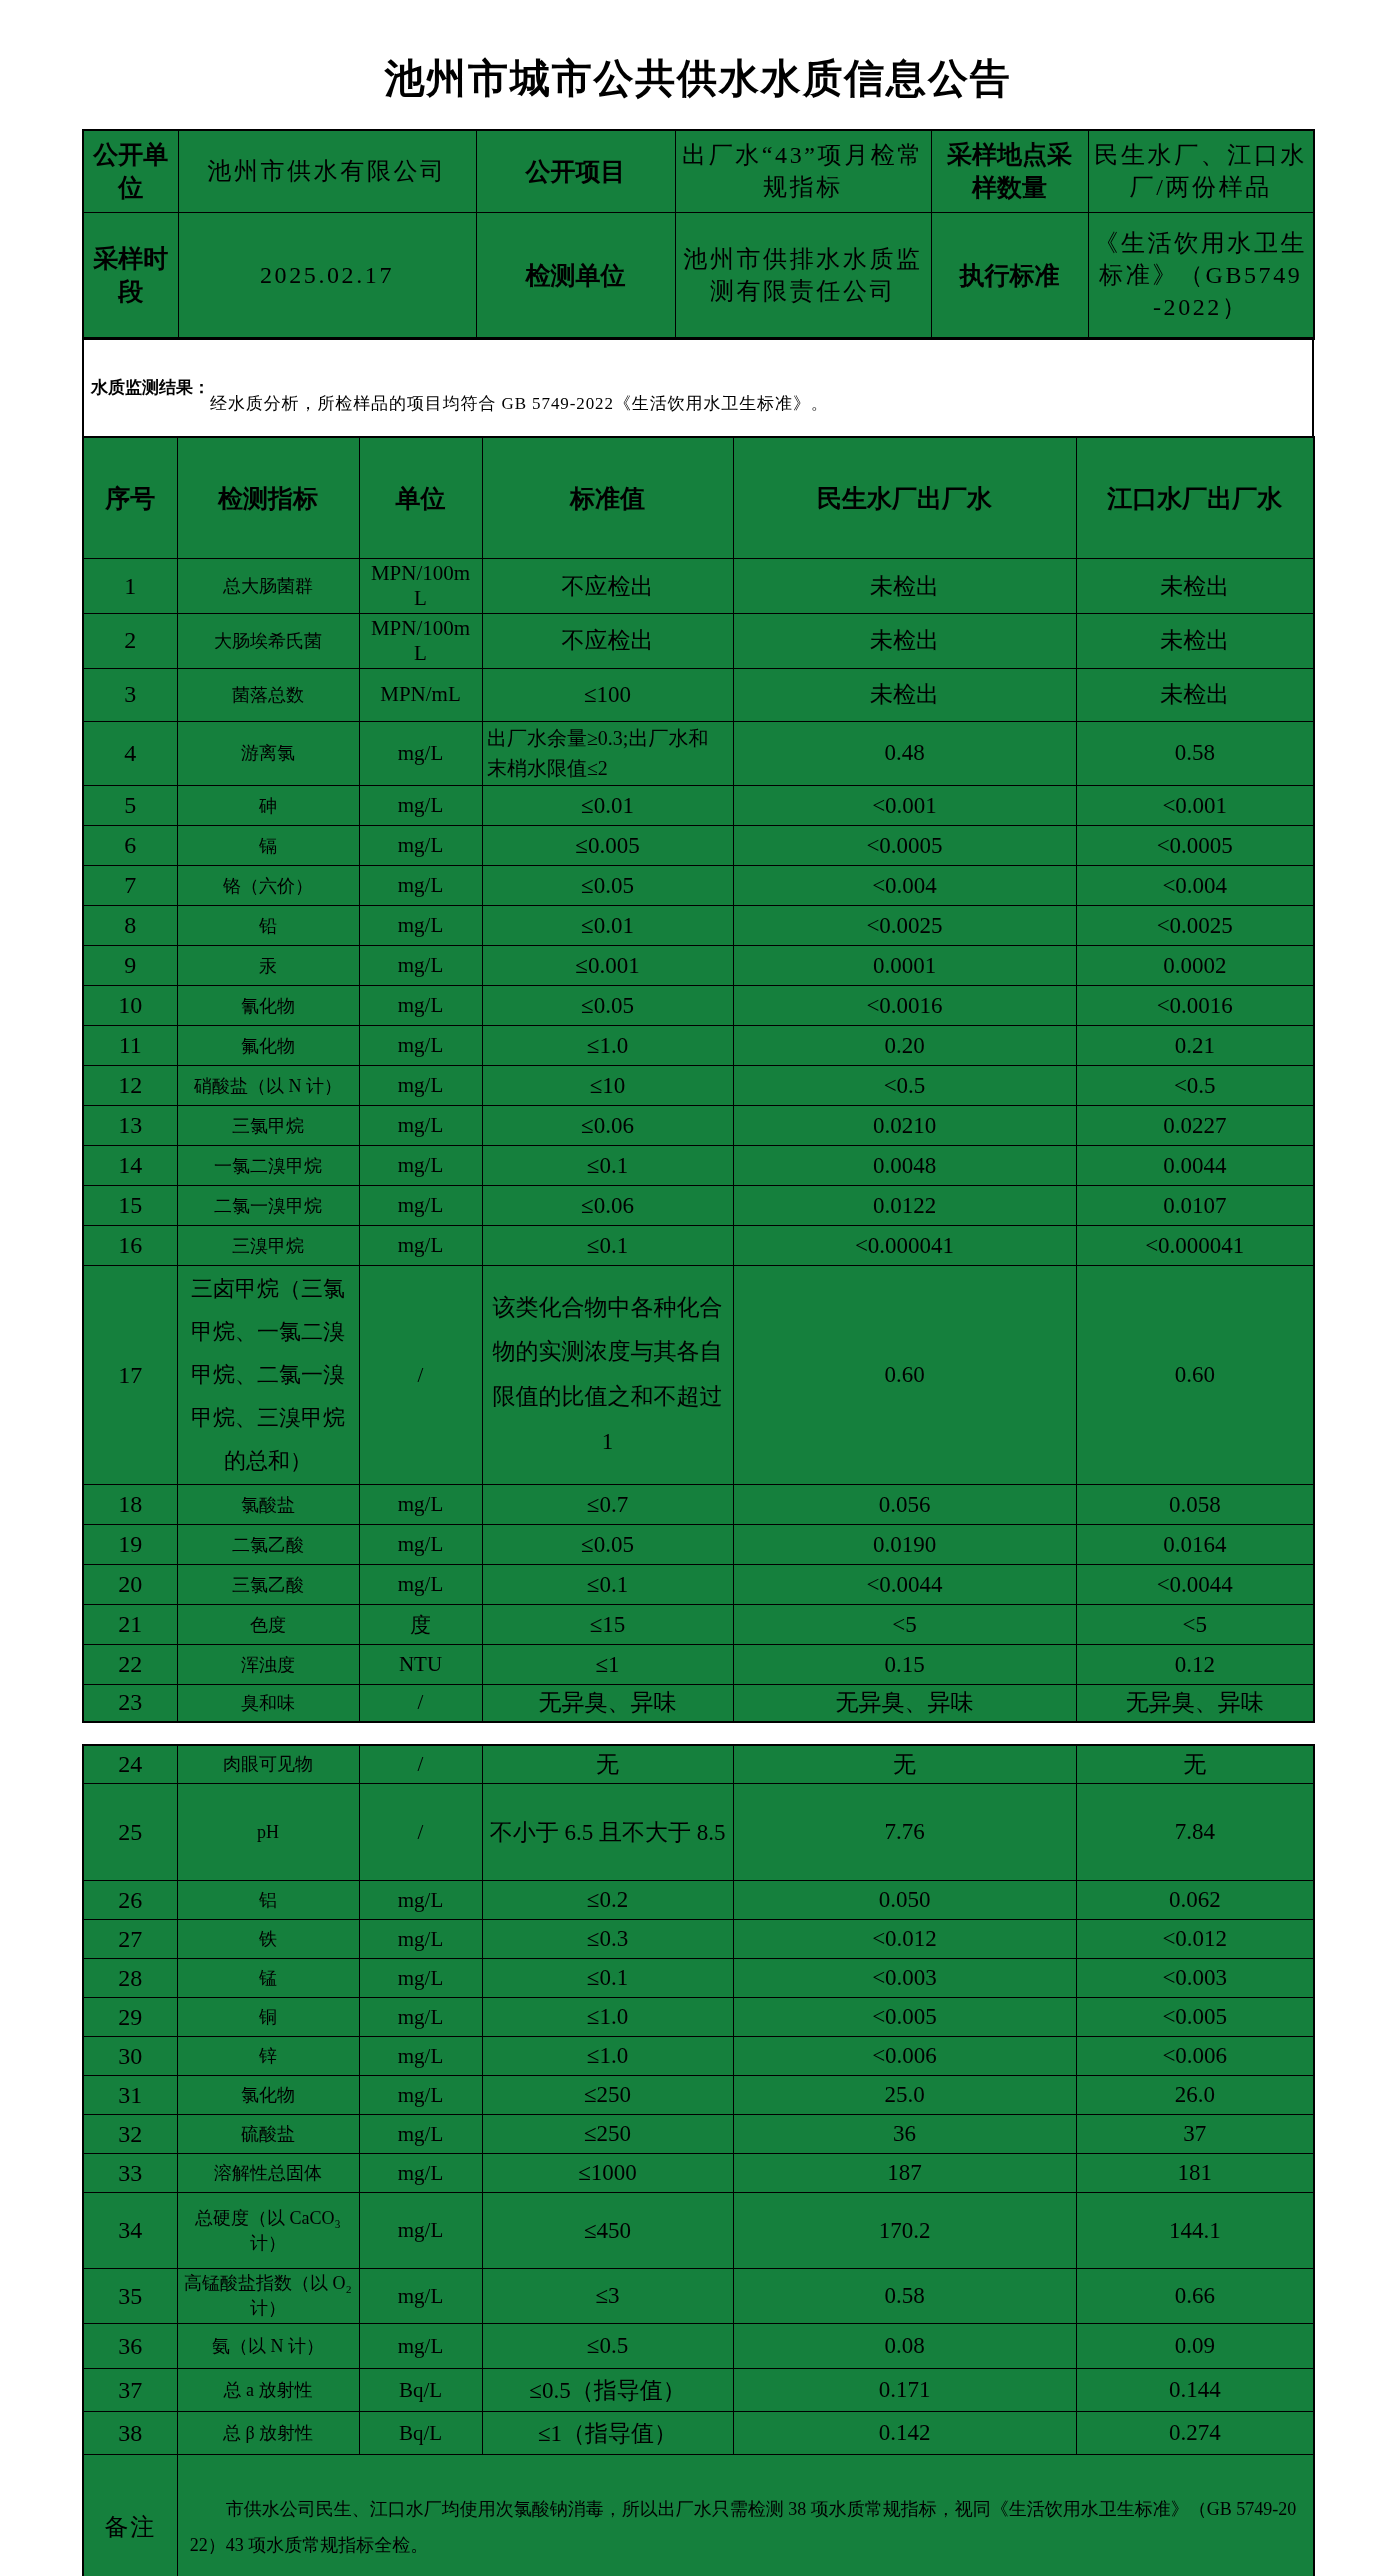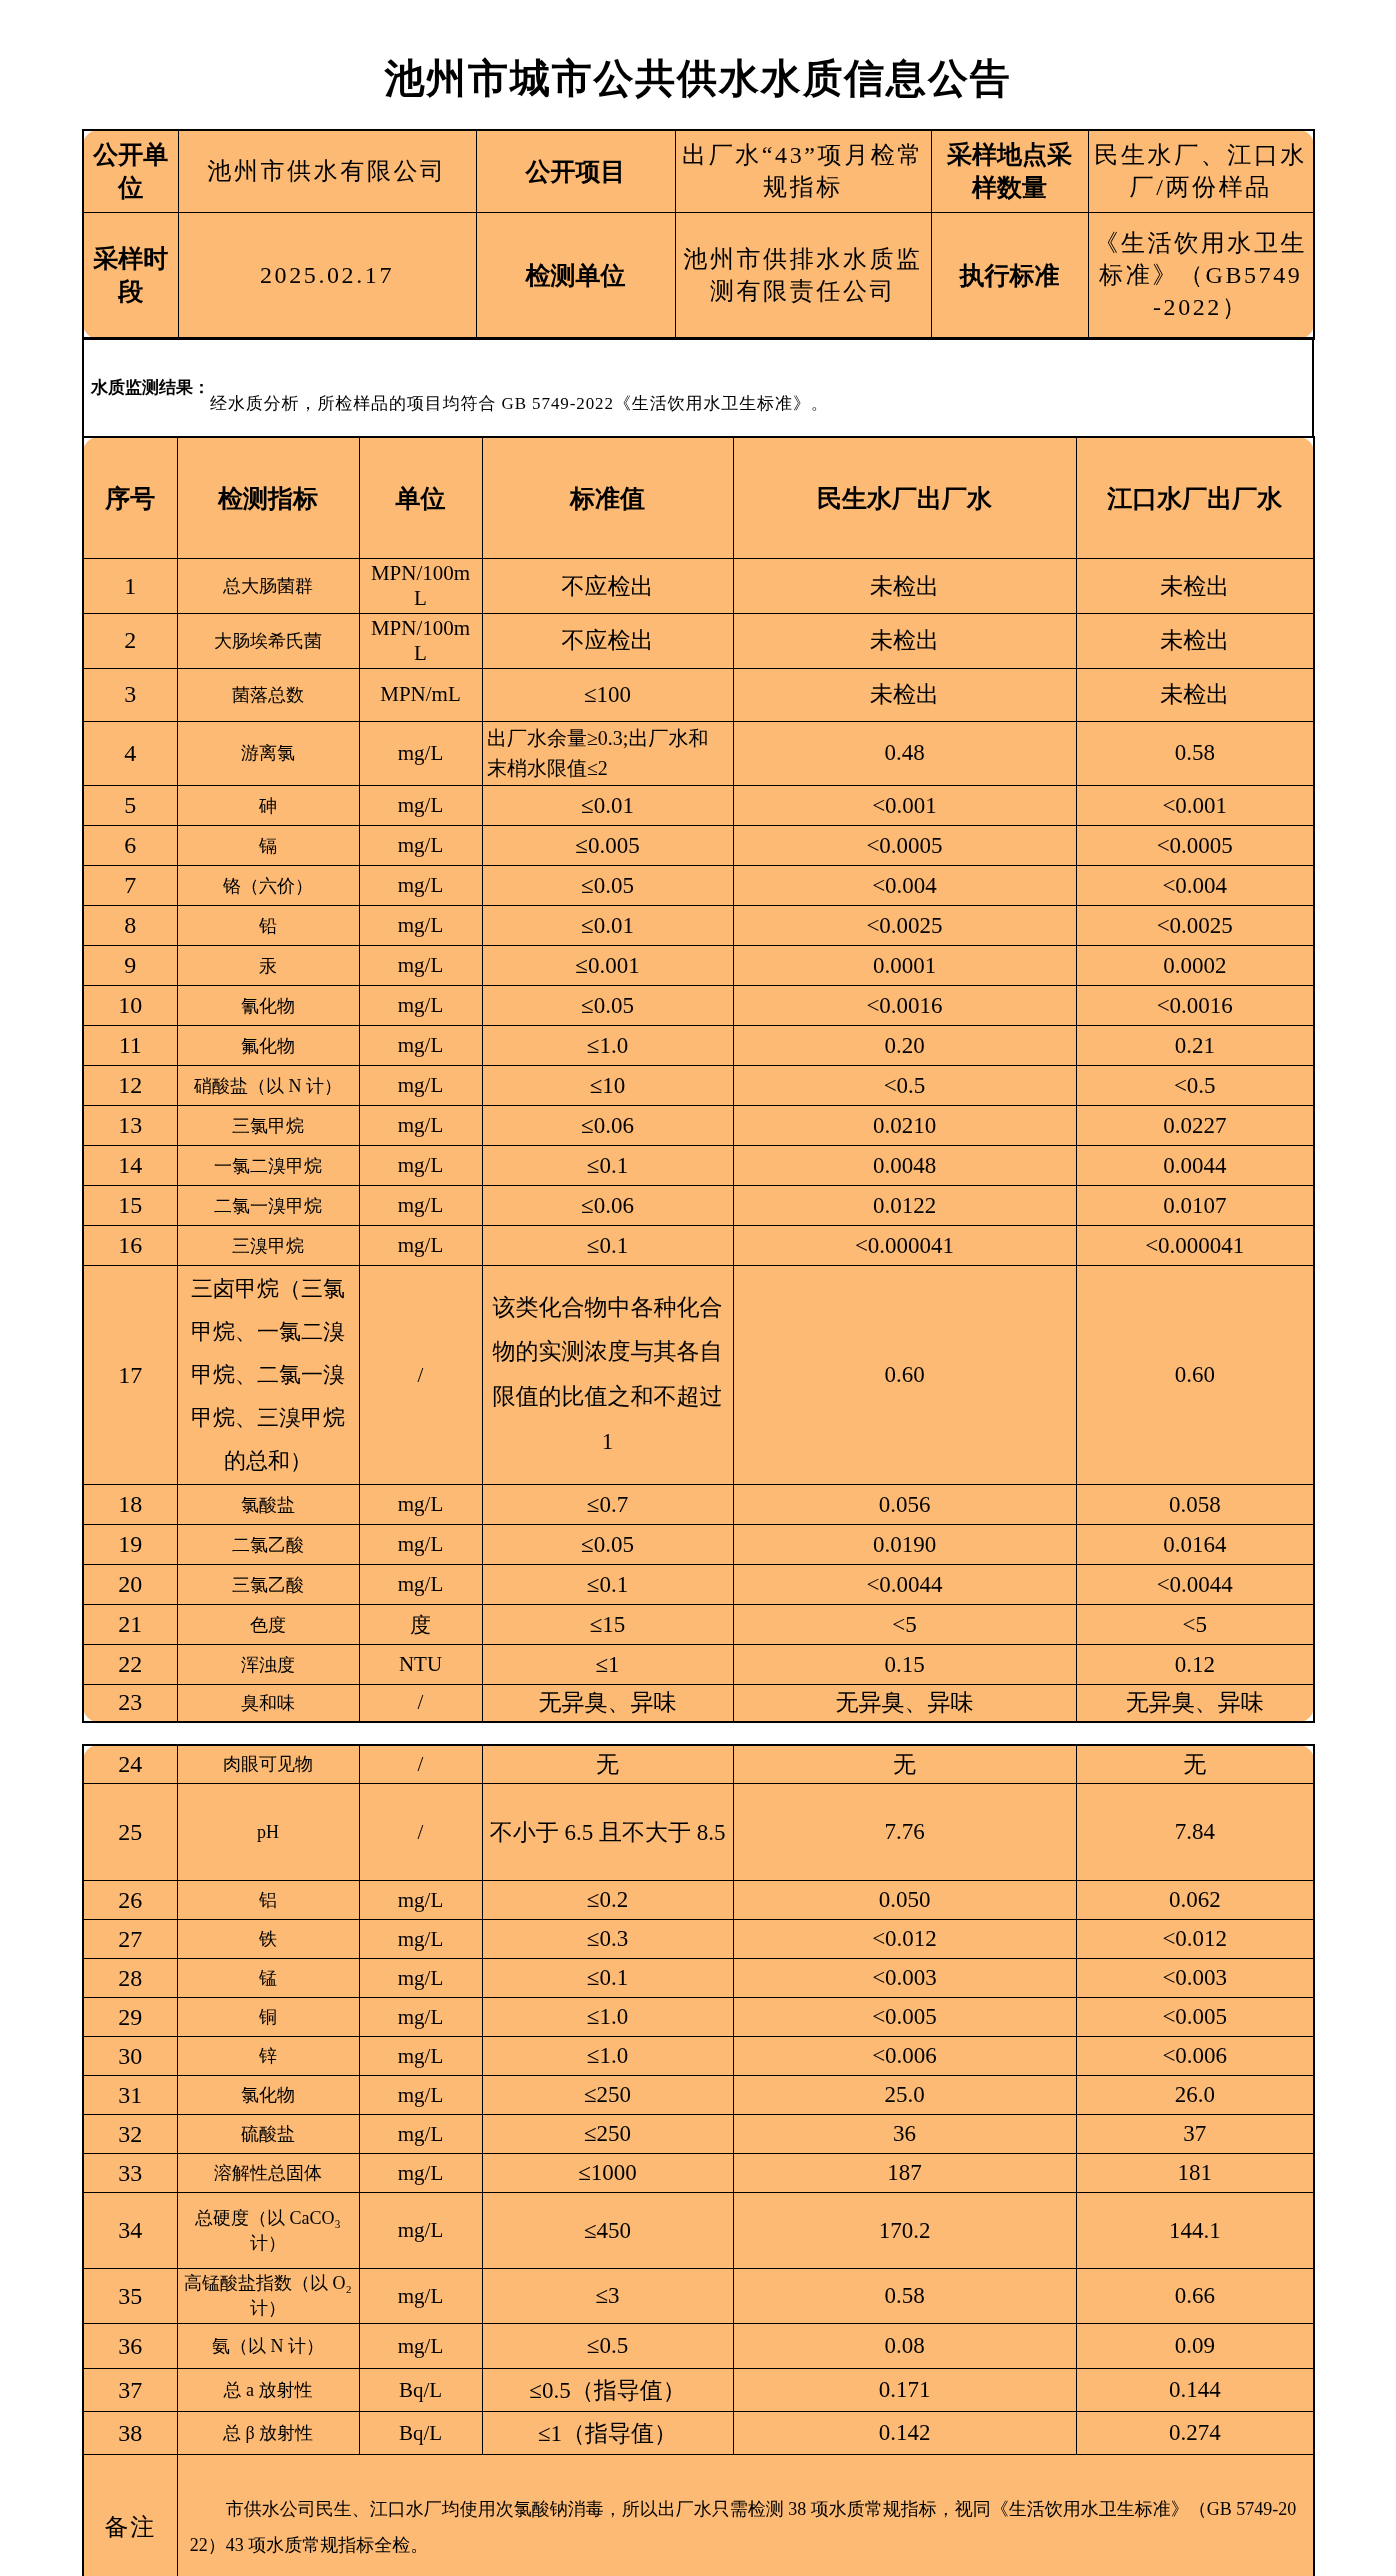--- a/index.html
+++ b/index.html
@@ -7,21 +7,21 @@
     width:1396px;height:2576px;overflow:hidden;color:#000;
     font-family:"Liberation Serif","DejaVu Serif",serif;
     -webkit-font-smoothing:antialiased;
   }
   .sheet{width:1232px;margin:0 0 0 82px;position:relative;}
   .doc-title{
     margin:51px 0 23px 0;text-align:center;
     font-family:"Liberation Sans","DejaVu Sans",sans-serif;
     font-size:40px;font-weight:bold;letter-spacing:1.8px;
   }
-  table{border-collapse:collapse;table-layout:fixed;width:1232px;background:#fdba74;border-radius:19px;}
+  table{border-collapse:collapse;table-layout:fixed;width:1232px;background:#15803d;}
   table{border:2.6px solid #000;}
   th,td{border:1.8px solid #000;vertical-align:middle;text-align:center;padding:1.8px 5.3px;word-break:break-all;}
   th{font-family:"Liberation Sans","DejaVu Sans",sans-serif;font-weight:bold;font-size:25px;}
   td{font-size:23px;}
 
   
   .info-table td{font-size:24px;letter-spacing:2.6px;}
   .info-table tr.r1{height:82px;}
   .info-table tr.r2{height:127px;margin-left:10px;}
 

